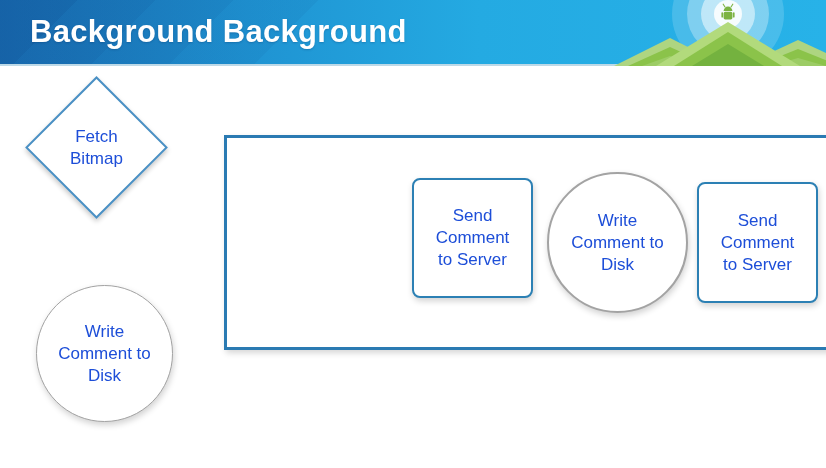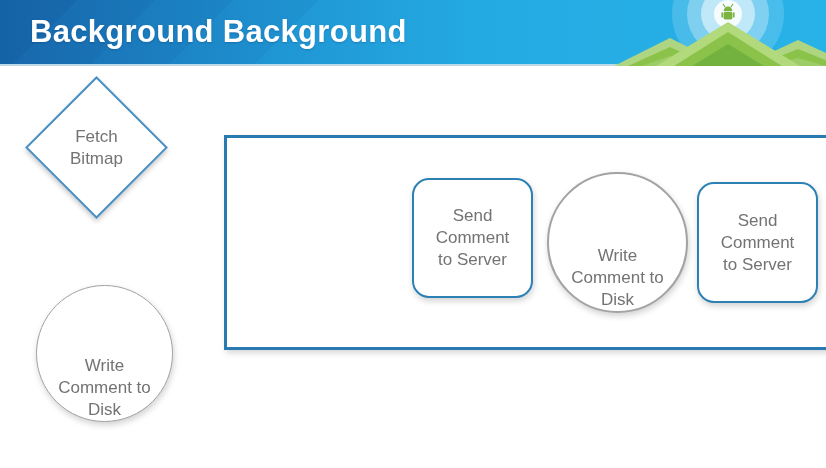--- a/index.html
+++ b/index.html
@@ -45,21 +45,21 @@
   
   .node {
     position:absolute;
     display:flex; align-items:center; justify-content:center;
     text-align:center;
   }
   .node-label {
     position:relative; z-index:2;
     white-space:pre-line;
     font-size:17px; line-height:22px;
-    color:#737373;
+    color:#1d4ed8;
   }
 
   .container-rect {
     left:224px; top:135px; width:640px; height:215px;
     background:#ffffff;
     border:3px solid #2a7ab2;
     box-shadow:2px 3px 6px rgba(0,0,0,0.16);
     z-index:1;
   }
 
@@ -73,27 +73,26 @@
     box-shadow:2px 2px 5px rgba(0,0,0,0.22);
     z-index:1;
   }
 
   .circle {
     border-radius:50%;
     background:#ffffff;
     border:1px solid #a3a3a3;
     box-shadow:1px 3px 6px rgba(0,0,0,0.18);
     z-index:2;
-    align-items:flex-end;
   }
   .circle-left   { left:36px;  top:285px; width:137px; height:137px; }
   .circle-center { left:547px; top:172px; width:141px; height:141px; border-width:2px; }
 
   .rounded-rect {
-    border-radius:17px;
+    border-radius:8px;
     background:#ffffff;
     border:2px solid #2c80b4;
     box-shadow:1px 3px 6px rgba(0,0,0,0.18);
     z-index:2;
   }
   .rrect-1 { left:412px; top:178px; width:121px; height:120px; }
   .rrect-2 { left:697px; top:182px; width:121px; height:121px; }
 </style>
 </head>
 <body>

